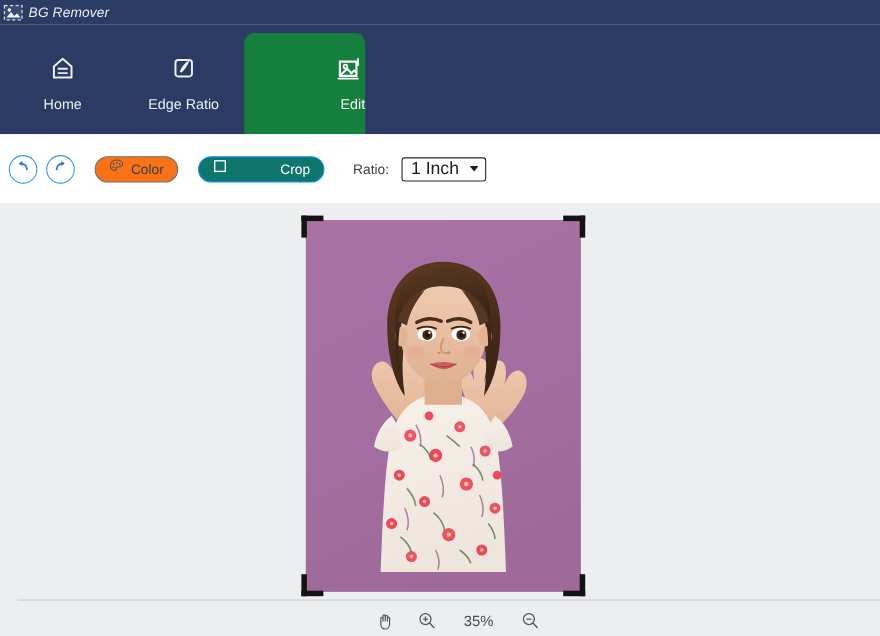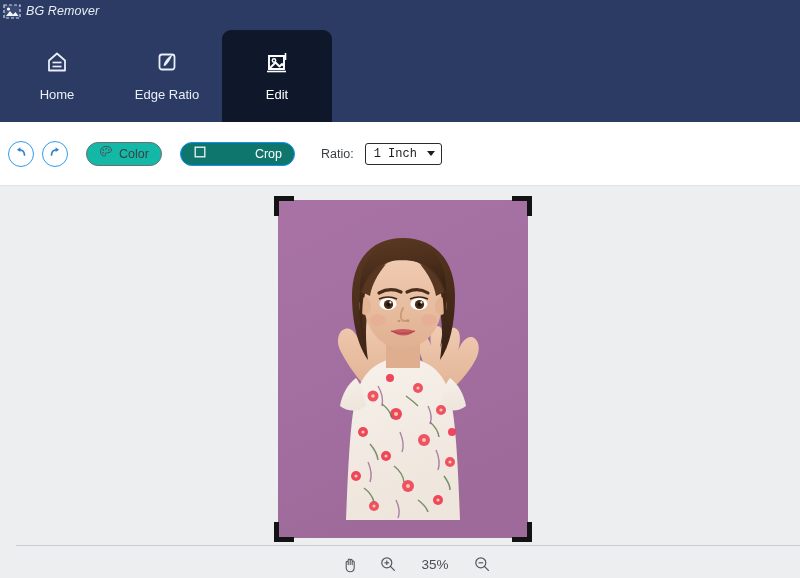--- a/index.html
+++ b/index.html
@@ -25,52 +25,52 @@
     background:#2c3b64;
   }
   .tabs{display:flex;align-items:flex-end;height:100px;padding-left:2px;}
   .tab{
     width:110px;height:92px;border-radius:9px 9px 0 0;
     display:flex;flex-direction:column;align-items:center;justify-content:center;
     box-sizing:border-box;padding-bottom:8px;cursor:default;
   }
   .tab .ticon{height:38px;display:flex;align-items:center;justify-content:center;}
   .tab .tlabel{color:#e9eef7;font-size:13px;margin-top:6px;}
-  .tab.active{background:#0f172a;}
+  .tab.active{background:#15803d;align-items:flex-end;}
   .tab.active .tlabel{color:#ffffff;}
 
   
   .toolbar{
     position:absolute;left:0;top:122px;width:800px;height:64px;
     background:#ffffff;display:flex;align-items:center;
     border-bottom:1px solid #e2e4e7;box-sizing:border-box;
   }
   .circ-btn{
     width:24px;height:24px;border-radius:50%;border:1.6px solid #2f9cf0;
     display:flex;align-items:center;justify-content:center;
     margin-left:8px;background:#fff;cursor:pointer;flex:none;
   }
   .circ-btn:first-child{margin-left:8px;}
   .pill{
     height:24px;border:1px solid #6b6f74;border-radius:13px;
     display:flex;align-items:center;gap:6px;padding:0 12px;
-    margin-left:18px;background:#14b8a6;cursor:pointer;box-sizing:border-box;
+    margin-left:18px;background:#f97316;cursor:pointer;box-sizing:border-box;
   }
   .pill .plabel{font-size:12.5px;color:#3b3f45;}
   .pill.sel{background:#0f766e;border-color:#1093f6;gap:48px;}
   .pill.sel .plabel{color:#ffffff;}
   .ratio-wrap{display:flex;align-items:center;margin-left:26px;}
   .ratio-label{font-size:12.5px;color:#3b3f45;margin-right:11px;}
   .ratio-select{
     width:77px;height:22px;border:1px solid #2b2b2b;border-radius:3px;
     background:#fff;display:flex;align-items:center;
     justify-content:space-between;padding:0 6px 0 8px;box-sizing:border-box;
     cursor:pointer;
   }
-  .ratio-value{font-size:12px;color:#1c1c1c;font-family:Liberation Mono, monospace;}
+  .ratio-value{font-size:16px;color:#1c1c1c;}
   .caret{width:0;height:0;border-left:4.5px solid transparent;border-right:4.5px solid transparent;border-top:5px solid #1c1c1c;}
 
   
   .canvas{
     position:absolute;left:0;top:186px;width:800px;height:359px;
     background:#eceef0;overflow:hidden;
   }
   .photo-frame{
     position:absolute;left:278px;top:14px;width:250px;height:338px;
     background:#a36fa0;

